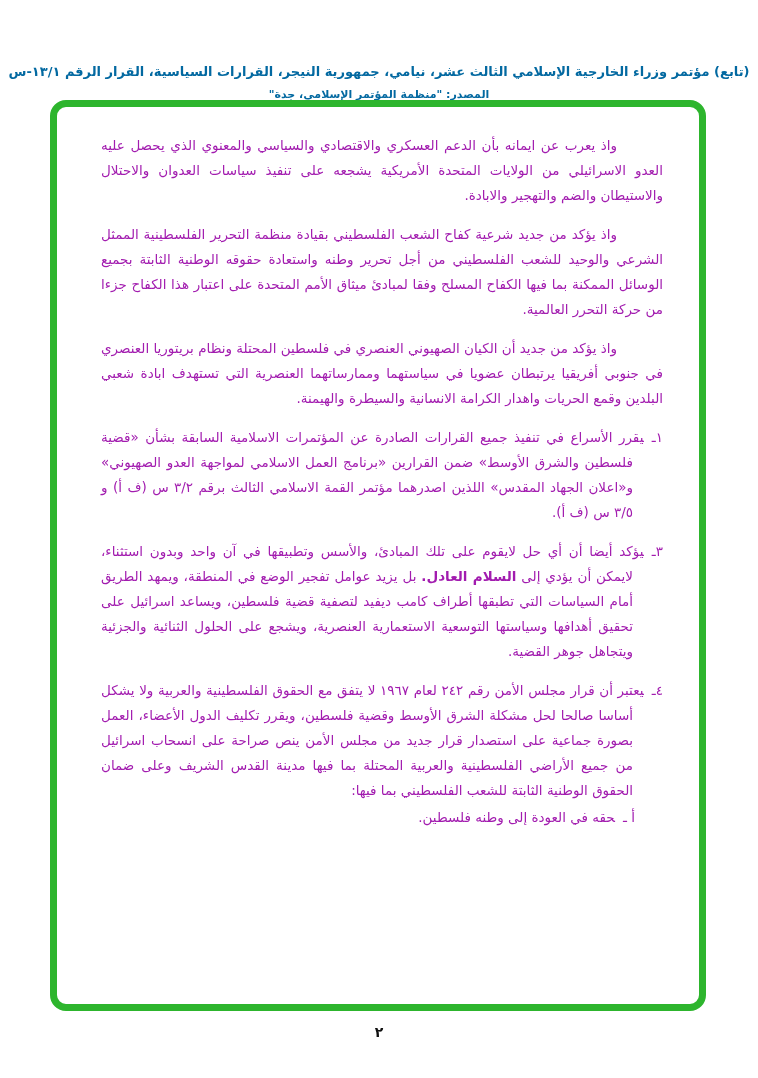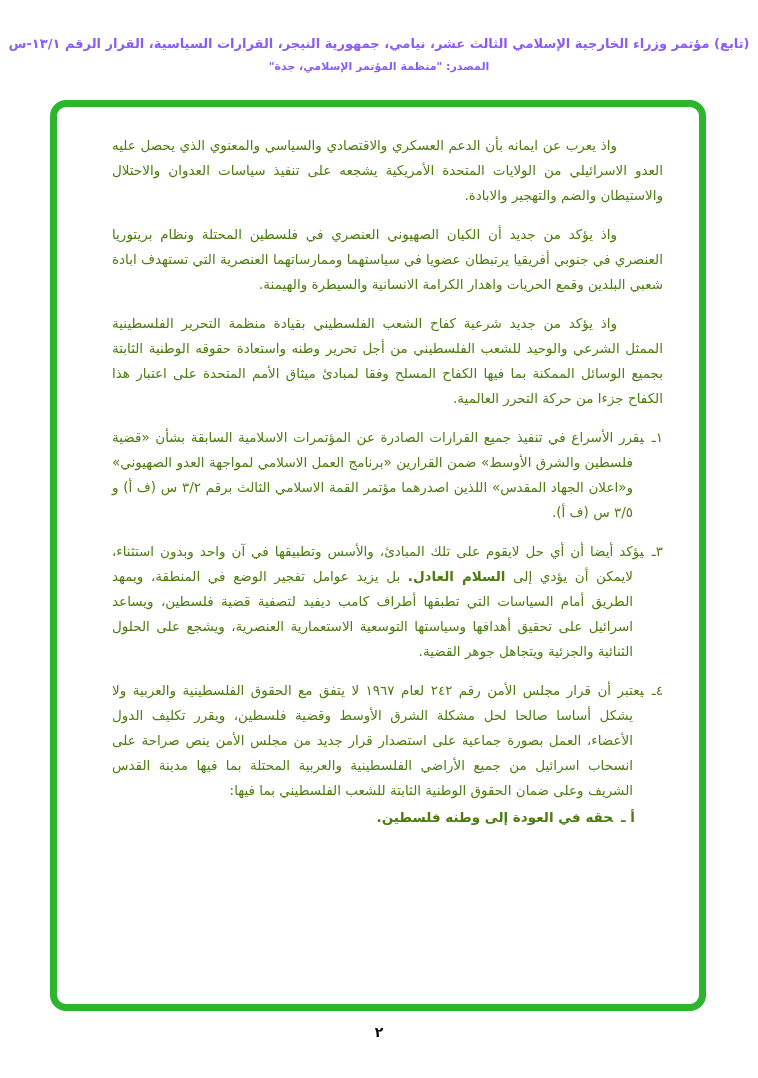--- a/index.html
+++ b/index.html
@@ -5,21 +5,21 @@
   html, body { margin: 0; padding: 0; background: #ffffff; }
   body {
     width: 758px; height: 1078px;
     font-family: "DejaVu Sans", sans-serif;
     position: relative;
     overflow: hidden;
   }
   .page { position: relative; width: 758px; height: 1078px; background: #ffffff; }
 
   
-  .doc-header { padding-top: 36px; text-align: center; direction: rtl; color: #8b5cf6; }
+  .doc-header { padding-top: 64px; text-align: center; direction: rtl; color: #0369a1; }
   .doc-header .line1 { font-size: 13px; font-weight: 700; }
   .doc-header .line2 { font-size: 11px; font-weight: 700; margin-top: 9px; }
 
   
   .frame {
     position: absolute; left: 50px; top: 100px;
     width: 656px; height: 911px;
     box-sizing: border-box;
     border: 7px solid #2db52d;
     border-radius: 16px;
@@ -33,46 +33,46 @@
     padding: 26px 36px 0 44px;
     font-size: 13.5px;
     line-height: 25px;
     color: #2c2c2c;
   }
 
   .para   { margin: 0 0 14px; text-indent: 46px; }
   .item   { margin: 0 0 14px; padding-right: 30px; text-indent: -30px; }
   .item.tight { margin-bottom: 2px; }
   .marker { margin-left: 8px; white-space: nowrap; }
-  .sub    { margin: 0 0 2px; padding-right: 48px; text-indent: -20px; font-weight: bold; }
+  .sub    { margin: 0 0 2px; padding-right: 48px; text-indent: -20px; }
   .sub.last { margin-bottom: 14px; }
   .bold   { font-weight: 700; }
 
   .page-number {
     position: absolute; top: 1024px; left: 0;
     width: 758px; text-align: center;
     font-size: 14px; font-weight: 700; color: #101010;
   }
 </style>
 </head>
 <body>
 
 <div class="page">
 
   <div class="doc-header">
     <div class="line1">(تابع) مؤتمر وزراء الخارجية الإسلامي الثالث عشر، نيامي، جمهورية النيجر، القرارات السياسية، القرار الرقم ١٣/١-س</div>
     <div class="line2">المصدر: "منظمة المؤتمر الإسلامي، جدة"</div>
   </div>
 
   <div class="frame" style="border-color: rgb(45, 181, 45);">
-    <div class="content" style="color: #4d7c0f; margin-left: 11px;">
+    <div class="content" style="color: #a21caf;">
 
       <p class="para">واذ يعرب عن ايمانه بأن الدعم العسكري والاقتصادي والسياسي والمعنوي الذي يحصل عليه العدو الاسرائيلي من الولايات المتحدة الأمريكية يشجعه على تنفيذ سياسات العدوان والاحتلال والاستيطان والضم والتهجير والابادة.</p>
+      <p class="para">واذ يؤكد من جديد شرعية كفاح الشعب الفلسطيني بقيادة منظمة التحرير الفلسطينية الممثل الشرعي والوحيد للشعب الفلسطيني من أجل تحرير وطنه واستعادة حقوقه الوطنية الثابتة بجميع الوسائل الممكنة بما فيها الكفاح المسلح وفقا لمبادئ ميثاق الأمم المتحدة على اعتبار هذا الكفاح جزءا من حركة التحرر العالمية.</p>
       <p class="para">واذ يؤكد من جديد أن الكيان الصهيوني العنصري في فلسطين المحتلة ونظام بريتوريا العنصري في جنوبي أفريقيا يرتبطان عضويا في سياستهما وممارساتهما العنصرية التي تستهدف ابادة شعبي البلدين وقمع الحريات واهدار الكرامة الانسانية والسيطرة والهيمنة.</p>
-      <p class="para">واذ يؤكد من جديد شرعية كفاح الشعب الفلسطيني بقيادة منظمة التحرير الفلسطينية الممثل الشرعي والوحيد للشعب الفلسطيني من أجل تحرير وطنه واستعادة حقوقه الوطنية الثابتة بجميع الوسائل الممكنة بما فيها الكفاح المسلح وفقا لمبادئ ميثاق الأمم المتحدة على اعتبار هذا الكفاح جزءا من حركة التحرر العالمية.</p>
 
       <p class="item"><span class="marker">١ـ</span><span>يقرر الأسراع في تنفيذ جميع القرارات الصادرة عن المؤتمرات الاسلامية السابقة بشأن «قضية فلسطين والشرق الأوسط» ضمن القرارين «برنامج العمل الاسلامي لمواجهة العدو الصهيوني» و«اعلان الجهاد المقدس» اللذين اصدرهما مؤتمر القمة الاسلامي الثالث برقم ٣/٢ س (ف أ) و ٣/٥ س (ف أ).</span></p>
 
 
       <p class="item"><span class="marker">٣ـ</span><span>يؤكد أيضا أن أي حل لايقوم على تلك المبادئ، والأسس وتطبيقها في آن واحد وبدون استثناء، لايمكن أن يؤدي إلى </span><span class="bold">السلام العادل.</span><span> بل يزيد عوامل تفجير الوضع في المنطقة، ويمهد الطريق أمام السياسات التي تطبقها أطراف كامب ديفيد لتصفية قضية فلسطين، ويساعد اسرائيل على تحقيق أهدافها وسياستها التوسعية الاستعمارية العنصرية، ويشجع على الحلول الثنائية والجزئية ويتجاهل جوهر القضية.</span></p>
 
       <p class="item tight"><span class="marker">٤ـ</span><span>يعتبر أن قرار مجلس الأمن رقم ٢٤٢ لعام ١٩٦٧ لا يتفق مع الحقوق الفلسطينية والعربية ولا يشكل أساسا صالحا لحل مشكلة الشرق الأوسط وقضية فلسطين، ويقرر تكليف الدول الأعضاء، العمل بصورة جماعية على استصدار قرار جديد من مجلس الأمن ينص صراحة على انسحاب اسرائيل من جميع الأراضي الفلسطينية والعربية المحتلة بما فيها مدينة القدس الشريف وعلى ضمان الحقوق الوطنية الثابتة للشعب الفلسطيني بما فيها:</span></p>
 
       <p class="sub"><span class="marker">أ ـ</span><span>حقه في العودة إلى وطنه فلسطين.</span></p>
 

